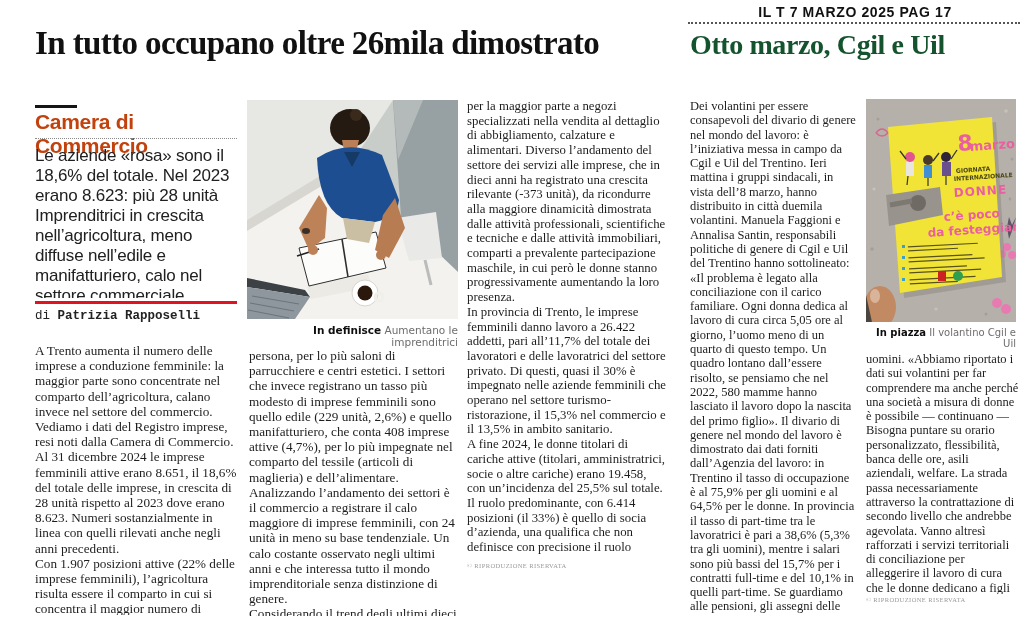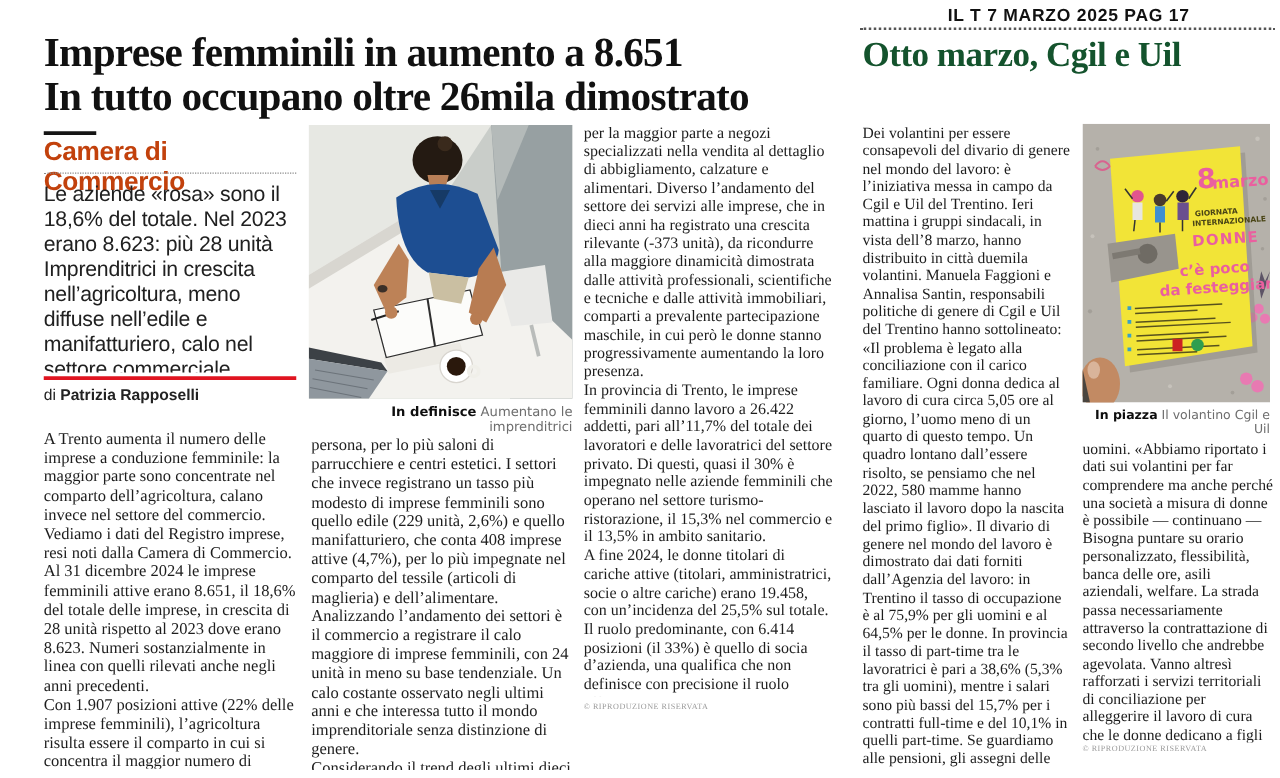--- a/index.html
+++ b/index.html
@@ -17,21 +17,21 @@
   .main-headline{left:35px;top:26px;width:640px;font-weight:bold;font-size:33px;
     line-height:35px;letter-spacing:-0.6px;color:#111;}
   .kicker-topline{left:35px;top:105px;width:42px;height:3px;background:#151515;}
   .kicker{left:35px;top:110px;width:202px;font-family:"Liberation Sans",sans-serif;
     font-weight:bold;font-size:21px;letter-spacing:-0.3px;color:#c2410c;}
   .kicker-dotted{left:35px;top:138px;width:202px;border-top:1px dotted #8a8a8a;height:0;}
   .lead{left:35px;top:146px;width:206px;height:152px;overflow:hidden;
     font-family:"Liberation Sans",sans-serif;font-size:17px;line-height:20px;
     letter-spacing:-0.2px;color:#202020;}
   .byline-rule{left:35px;top:301px;width:202px;height:3px;background:#e01420;}
-  .byline{left:35px;top:309px;width:202px;font-family:Liberation Sans, sans-serif;
+  .byline{left:35px;top:309px;width:202px;font-family:Liberation Mono, monospace;
     font-size:12.5px;color:#222;}
   .byline b{font-weight:bold;}
   .bodycol{font-size:13.2px;line-height:15.2px;white-space:pre-line;overflow:hidden;
     color:#1d1d1d;}
   .col1{left:35px;top:343px;width:204px;height:272px;}
   .col2{left:249px;top:348px;width:210px;height:268px;}
   .col3{left:467px;top:99px;width:200px;height:458px;font-size:12.8px;line-height:14.7px;}
   .photo-main{left:247px;top:100px;width:211px;height:219px;}
   .caption{font-family:"DejaVu Sans",sans-serif;font-size:10.5px;color:#6d6d6d;
     text-align:right;}
@@ -56,21 +56,20 @@
 </style>
 </head>
 <body>
 
 <div>
 
   <div class="abs page-header">IL T 7 MARZO 2025 PAG 17</div>
   <div class="abs header-rule"></div>
 
   <div class="abs main-headline">
-    <div>Imprese femminili in aumento a 8.651</div>
     <div>In tutto occupano oltre 26mila dimostrato</div>
   </div>
 
   <div class="abs kicker-topline"></div>
   <div class="abs kicker">Camera di Commercio</div>
   <div class="abs kicker-dotted"></div>
 
   <div class="abs lead">Le aziende «rosa» sono il 18,6% del totale. Nel 2023 erano 8.623: più 28 unità Imprenditrici in crescita nell’agricoltura, meno diffuse nell’edile e manifatturiero, calo nel settore commerciale</div>
 
   <div class="abs byline-rule"></div>

